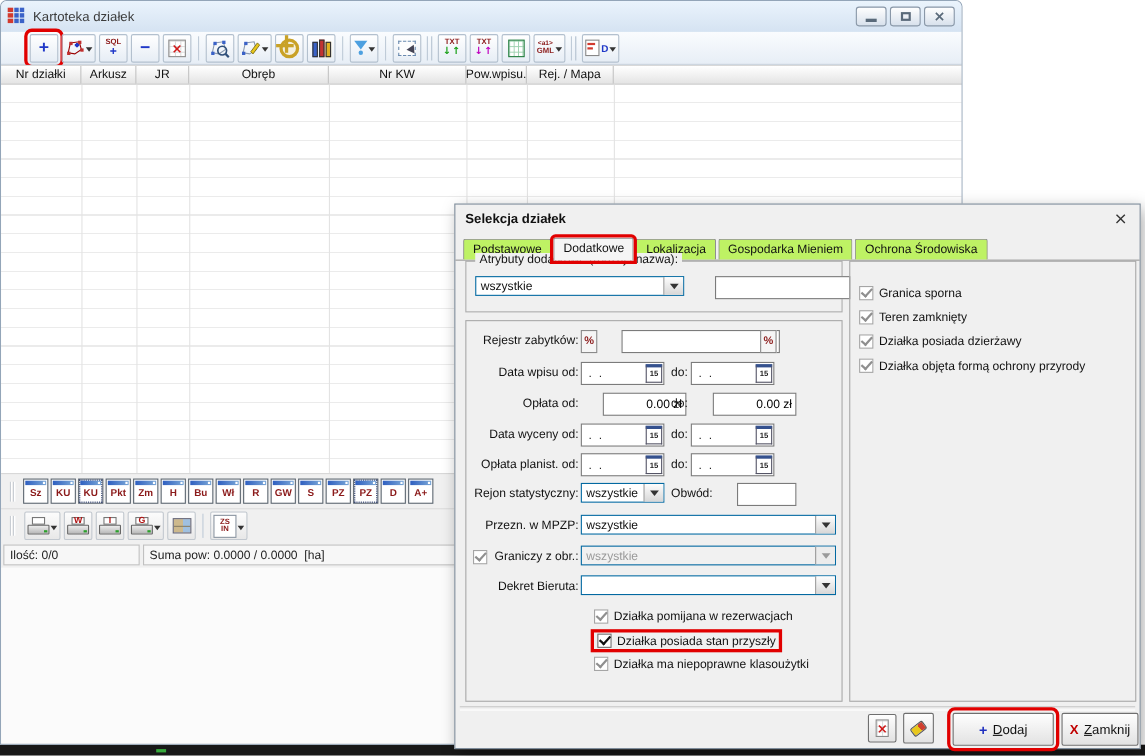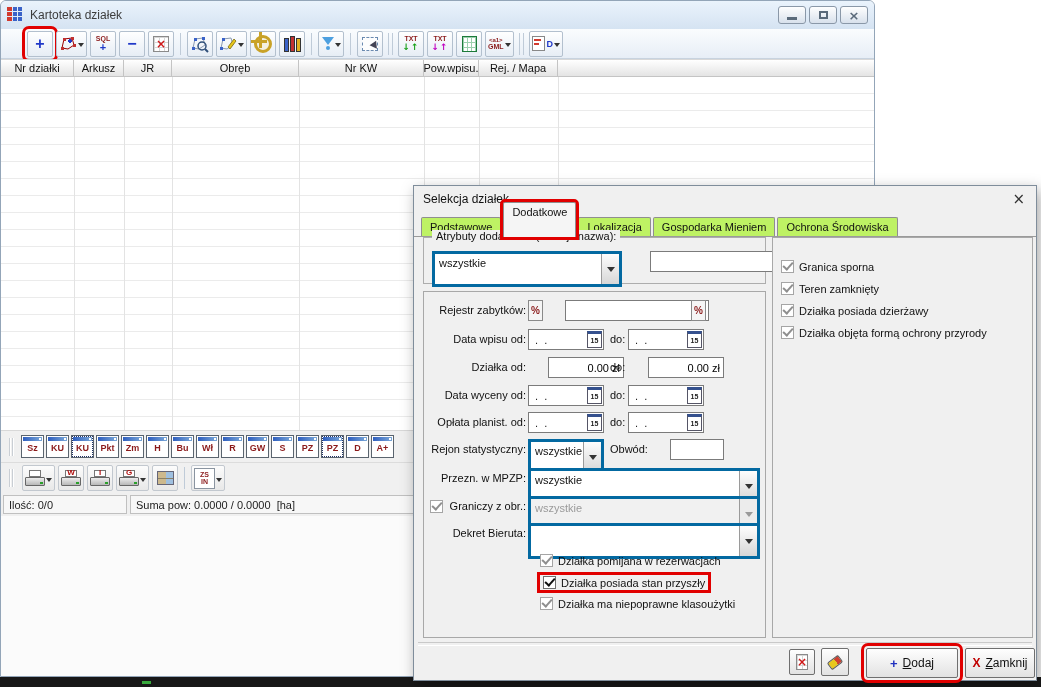--- a/index.html
+++ b/index.html
@@ -113,44 +113,44 @@
   .statusbar{position:absolute;left:0;top:492px;right:0;height:23px;background:#f0f0f0;display:flex;
     align-items:center;gap:3px;padding:0 2px;box-sizing:border-box;}
   .spanel{height:19px;border:1px solid #c0c0c0;background:#f7f7f7;font-size:11px;color:#222;
     display:flex;align-items:center;padding:0 5px;box-sizing:border-box;white-space:pre;}
   .sp1{width:124px;} .sp2{flex:1;}
   .belowarea{position:absolute;left:0;top:515px;right:0;bottom:0;background:#fbfbfb;border-radius:0 0 0 0;}
   
   .dlg{position:absolute;left:413px;top:185px;width:624px;height:496px;background:#f0f0f0;
     border:1px solid #7f8d9b;box-sizing:border-box;z-index:20;box-shadow:3px 5px 14px rgba(0,0,0,.35);}
   .dlg-title{position:absolute;left:0;top:0;right:0;height:26px;display:flex;align-items:center;padding:0 9px;box-sizing:border-box;}
-  .dlg-title .dtext{font-size:12px;color:#111;flex:1;}
+  .dlg-title .dtext{font-size:12px;color:#111;flex:1;font-weight:bold;}
   .dlg-close{font:15px "DejaVu Sans",sans-serif;color:#333;line-height:1;cursor:default;background:none;border:none;padding:0 2px;}
   .tabbar{position:absolute;left:0;top:26px;right:0;height:25px;display:flex;align-items:flex-end;
     padding-left:7px;border-bottom:1px solid #9a9a9a;box-sizing:border-box;}
   .tab{border:1px solid #8f8f8f;border-bottom:none;border-radius:2px 2px 0 0;background:#bef264;
     font-size:11px;color:#111;padding:3px 8px;margin-right:2px;position:relative;cursor:default;}
-  .tab.sel{background:#f5f5f5;padding-bottom:19px;margin-bottom:-1px;z-index:3;}
+  .tab.sel{background:#f5f5f5;padding-bottom:5px;margin-bottom:-1px;z-index:3;}
   
   .groupbox{position:absolute;left:9px;top:51px;width:343px;height:47px;border:1px solid #adadad;box-sizing:border-box;}
   .gb-legend{position:absolute;top:-8px;left:8px;background:#f0f0f0;padding:0 4px;font-size:11px;color:#111;}
   .formpanel{position:absolute;left:9px;top:105px;width:343px;height:347px;border:1px solid #a8a8a8;box-sizing:border-box;}
   .rightpanel{position:absolute;left:358px;top:51px;width:261px;height:401px;border:1px solid #a8a8a8;box-sizing:border-box;}
   .frow{position:absolute;left:0;right:0;height:22px;}
   .flabel{position:absolute;left:2px;width:100px;text-align:right;font-size:11px;color:#111;line-height:21px;white-space:nowrap;}
   .tfield{position:absolute;height:21px;border:1px solid #7b7b7b;background:#fff;
     font:11px "Liberation Sans",sans-serif;padding:0 3px;box-sizing:border-box;margin-left:20px;}
   .tfield.right{text-align:right;}
   .pctbtn{position:absolute;width:15px;height:21px;border:1px solid #8a8a8a;background:#f5f5f5;
     font:bold 10px "Liberation Sans",sans-serif;color:#8b1a1a;padding:0;cursor:default;}
   .datef{position:absolute;height:21px;border:1px solid #7b7b7b;background:#fff;display:flex;align-items:center;box-sizing:border-box;}
   .datef .dval{flex:1;font-size:11px;color:#222;padding-left:3px;white-space:pre;}
   .calbtn{width:15px;height:17px;margin-right:1px;background:#fff;border:1px solid #556;border-top:3px solid #35518e;
     box-sizing:border-box;font:bold 7px/11px "Liberation Sans",sans-serif;text-align:center;color:#222;padding:0;cursor:default;}
-  .combo{position:absolute;height:36px;background:#fff;border:3px solid #0369a1;display:flex;align-items:stretch;box-sizing:border-box;}
+  .combo{position:absolute;height:18px;background:#fff;border:1px solid #0369a1;display:flex;align-items:stretch;box-sizing:border-box;}
   .combo .cval{flex:1;padding:3px 4px 0;font-size:11px;color:#111;white-space:pre;overflow:hidden;}
   .combo .carrow{width:17px;background:linear-gradient(#fdfdfd,#d7d7d7);border-left:1px solid #9a9a9a;
     display:flex;align-items:center;justify-content:center;}
   .combo .carrow i{border:4px solid transparent;border-top:5px solid #333;margin-top:5px;}
   .combo.disabled{background:#f1f1f1;}
   .combo.disabled .cval{color:#9a9a9a;}
   .combo.disabled .carrow{background:#ececec;}
   .combo.disabled .carrow i{border-top-color:#9a9a9a;}
   .midlabel{position:absolute;font-size:11px;color:#111;line-height:21px;}
   
@@ -509,21 +509,21 @@
           <button class="calbtn">15</button>
         </span>
         <span class="midlabel" style="left:186px">do:</span>
         <span class="datef" style="left:204px;width:76px">
           <span class="dval"> .  .</span>
           <button class="calbtn">15</button>
         </span>
       </div>
 
       <div class="frow" style="top:65px">
-        <span class="flabel">Działka od:</span>
+        <span class="flabel">Opłata od:</span>
         <input class="tfield right" style="left: 104px; width: 76px;" value="0.00 zł">
         <span class="midlabel" style="left:186px">do:</span>
         <input class="tfield right" style="left: 204px; width: 76px;" value="0.00 zł">
       </div>
 
       <div class="frow" style="top:93px">
         <span class="flabel">Data wyceny od:</span>
         <span class="datef" style="left:104px;width:76px">
           <span class="dval"> .  .</span>
           <button class="calbtn">15</button>

